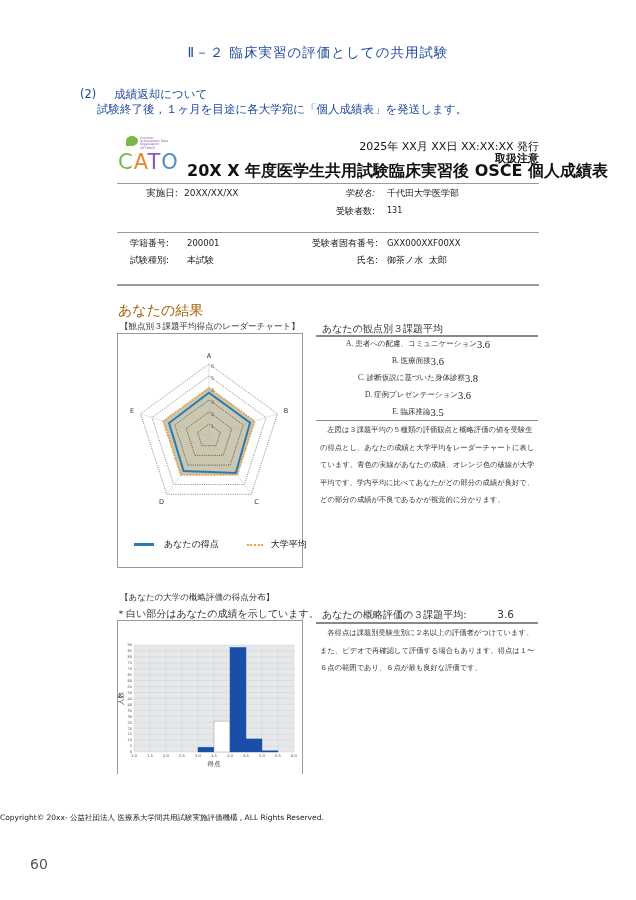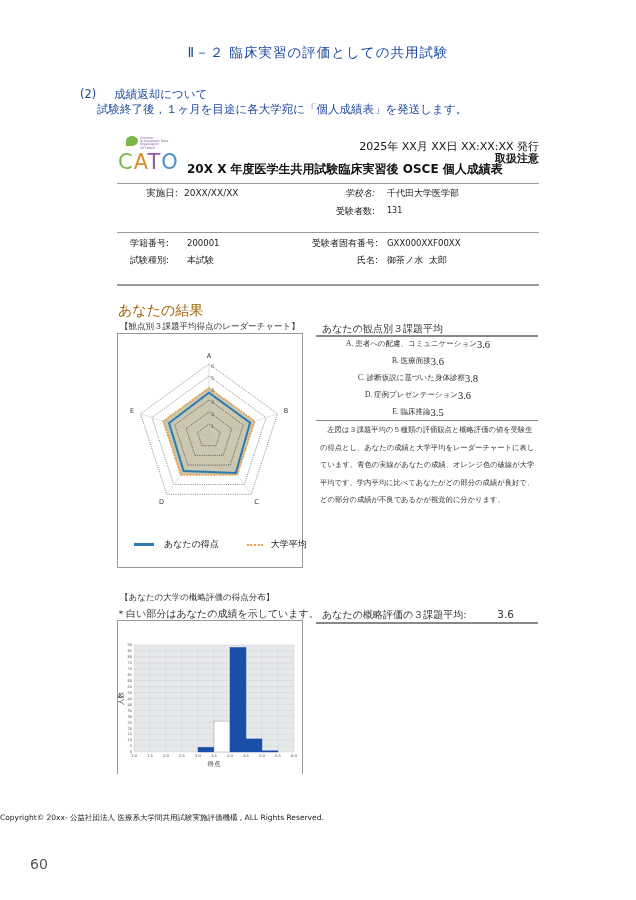--- a/index.html
+++ b/index.html
@@ -17,21 +17,21 @@
   .logo-leaf { position: absolute; left: 8px; top: 0; width: 12px; height: 10px; background: #7ab648; border-radius: 50% 50% 50% 0; }
   .logo-small { position: absolute; left: 22px; top: 1px; font-size: 3px; line-height: 3.2px; color: #7a4fa0; width: 30px; }
   .logo-text { position: absolute; left: 0; top: 14px; font-size: 21px; font-family: "DejaVu Sans", sans-serif; letter-spacing: 1px; }
   .logo-text .c { color: #7ab648; }
   .logo-text .a { color: #e08a2a; }
   .logo-text .t { color: #8e5aa8; }
   .logo-text .o { color: #4a8fc8; }
 
   .issue-date { right: 97px; top: 139px; font-size: 11px; color: #111; text-align: right; }
   .handling { right: 97px; top: 151px; font-size: 11px; color: #111; font-weight: bold; text-align: right; }
-  .report-title { left: 187px; top: 161px; font-size: 12px; font-weight: bold; color: #111; }
+  .report-title { left: 187px; top: 161px; font-size: 16px; font-weight: bold; color: #111; }
 
   .hr { left: 117px; width: 422px; height: 1px; background: #9a9a9a; }
   .info { font-size: 9px; color: #222; }
   .lbl { text-align: right; }
 
   .results-heading { left: 118px; top: 302px; font-size: 14px; color: #a16207; }
   .radar-caption { left: 120px; top: 321px; font-size: 8.5px; color: #333; }
   .radar-box { left: 117px; top: 333px; width: 186px; height: 235px; border: 1.5px solid #999; background: #fff; }
   .legend { left: 134px; top: 538px; font-size: 9px; color: #222; display: flex; align-items: center; }
   .legend .line-you { width: 20px; height: 2.5px; background: #2b7bb0; margin-right: 10px; }
@@ -251,16 +251,17 @@
       </g>
   </svg>
 </div>
 
 <div class="abs summary-heading">
   <span>あなたの概略評価の３課題平均:</span>
   <span style="font-size:10.5px;margin-right:8px;">3.6</span>
 </div>
 <div class="abs summary-hr"></div>
 <div class="abs para" style="top:624px;">
+  <p>各得点は課題別受験生別に２名以上の評価者がつけています。また、ビデオで再確認して評価する場合もあります。得点は１〜６点の範囲であり、６点が最も良好な評価です。</p>
 </div>
 
 <div class="abs copyright">Copyright© 20xx- 公益社団法人 医療系大学間共用試験実施評価機構 , ALL Rights Reserved.</div>
 <div class="abs page-number">60</div>
 
 </body></html>

